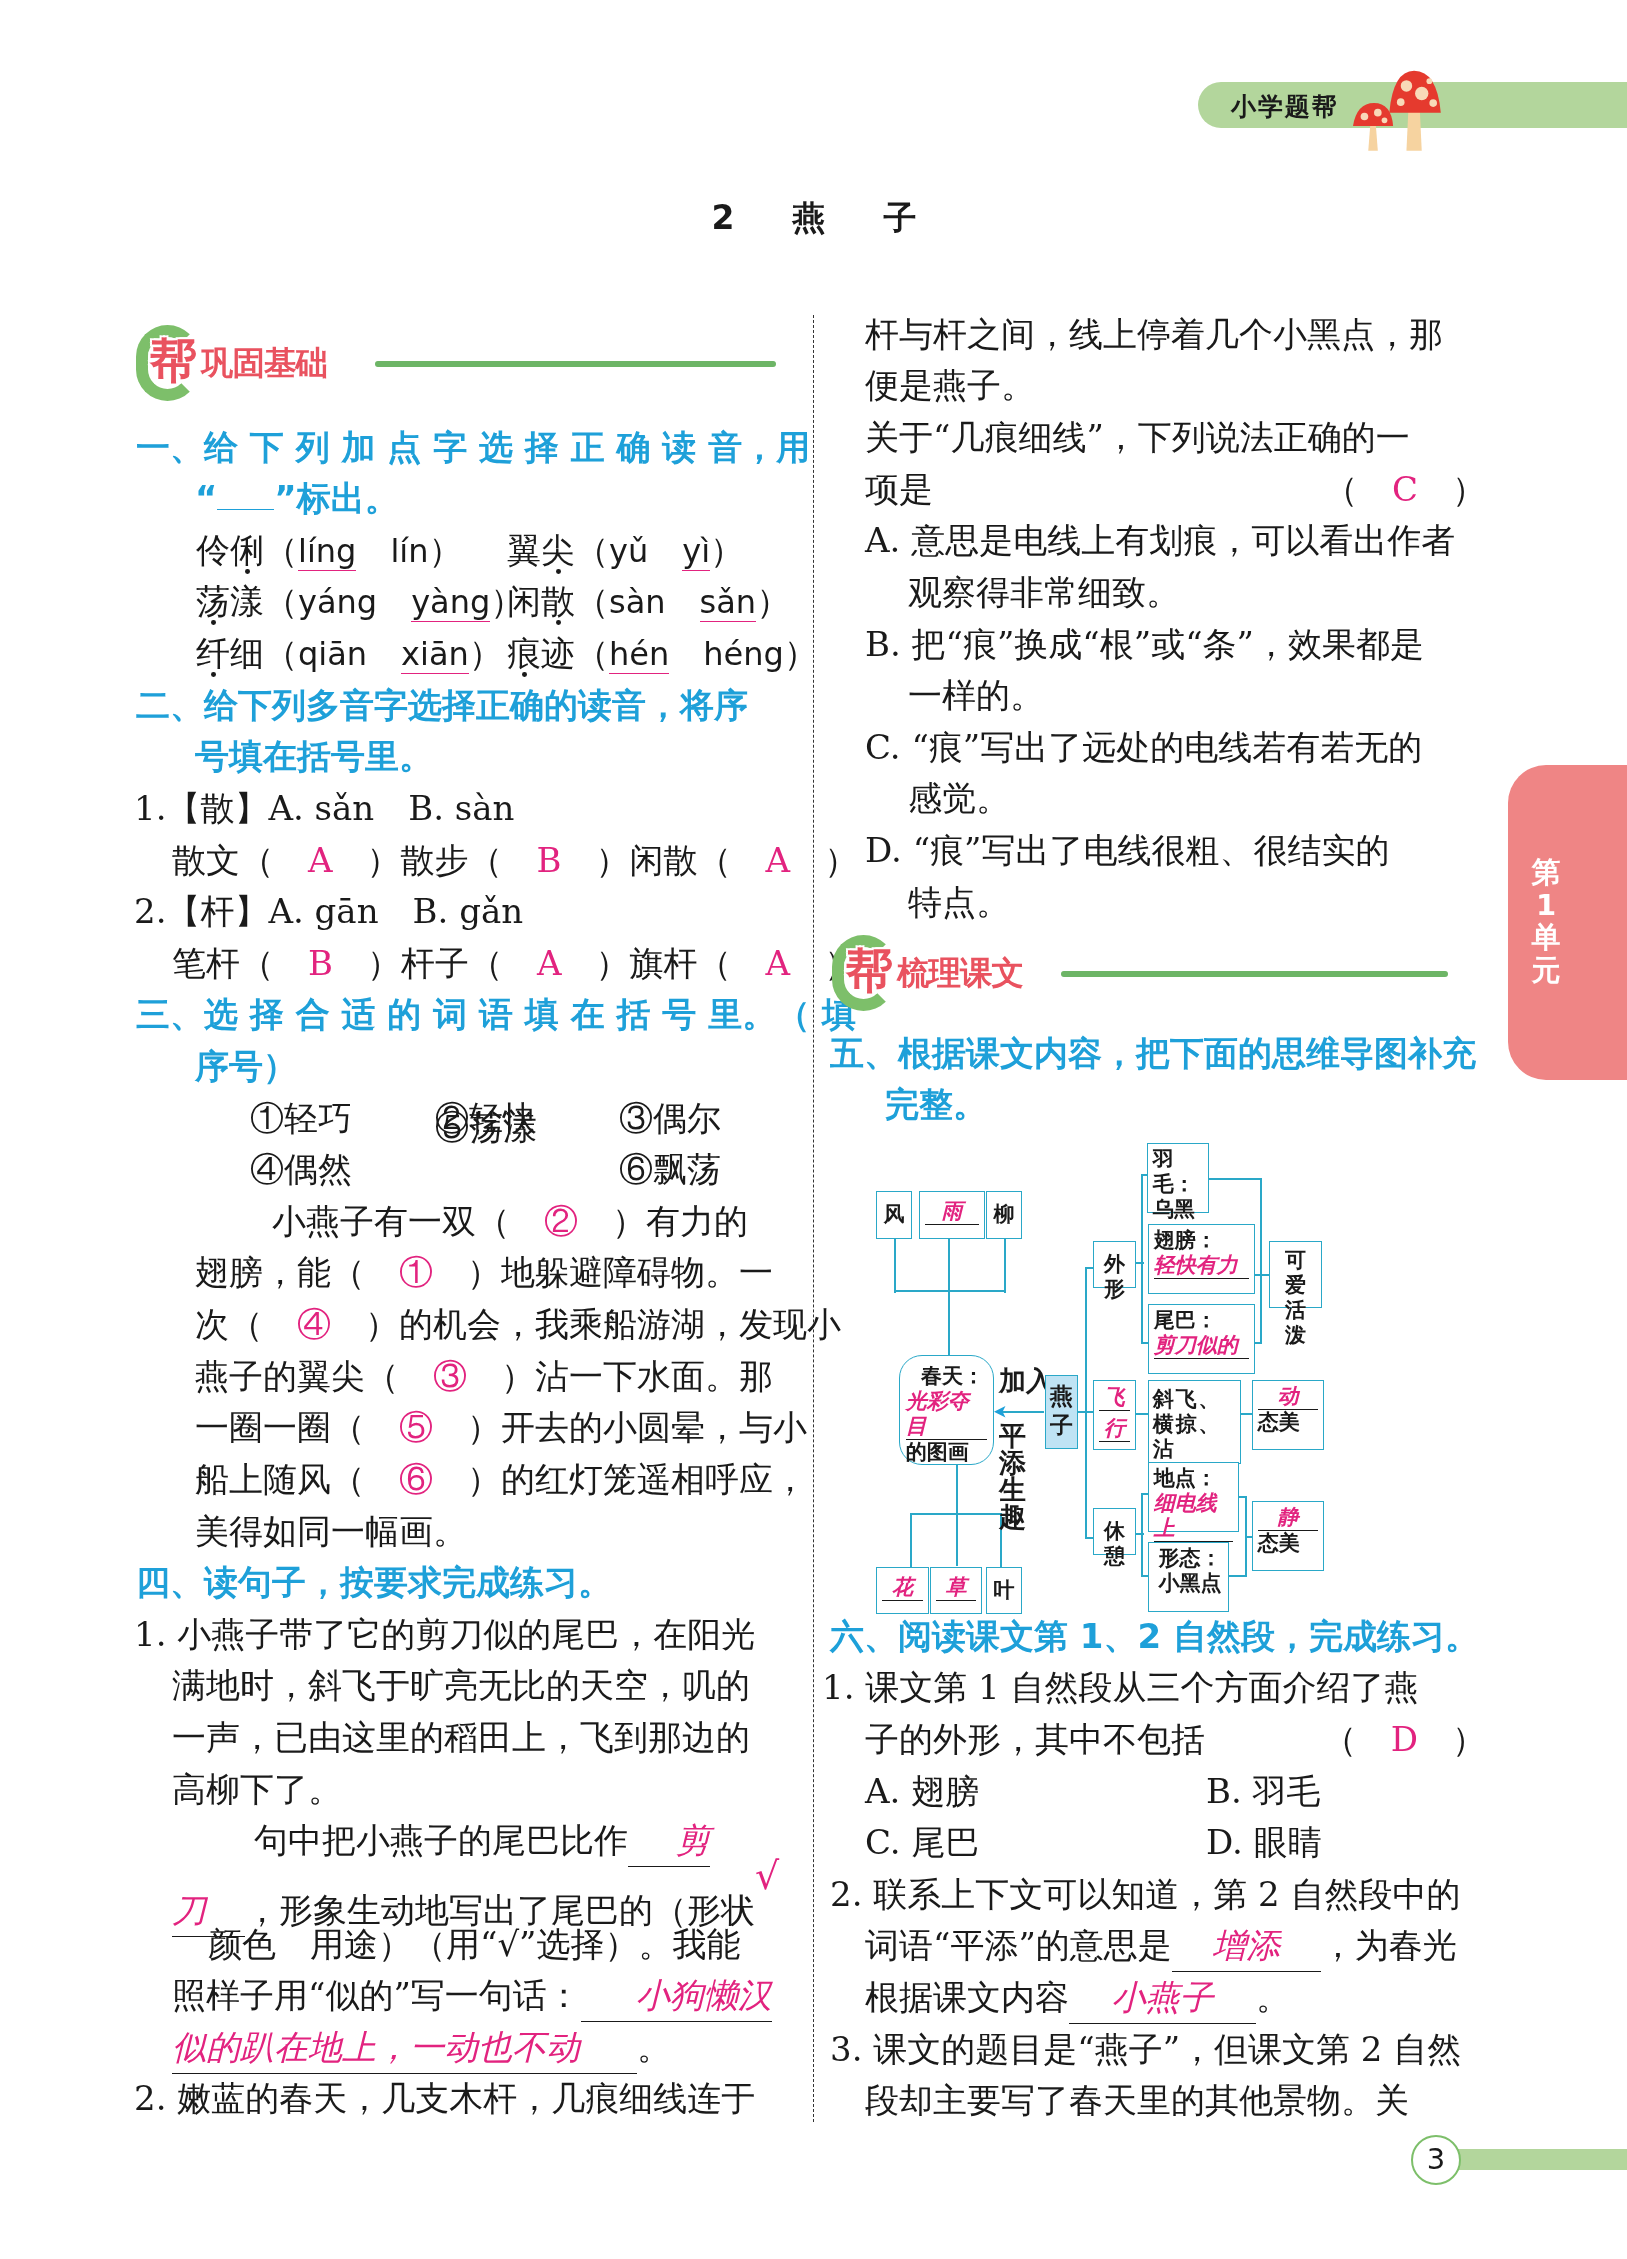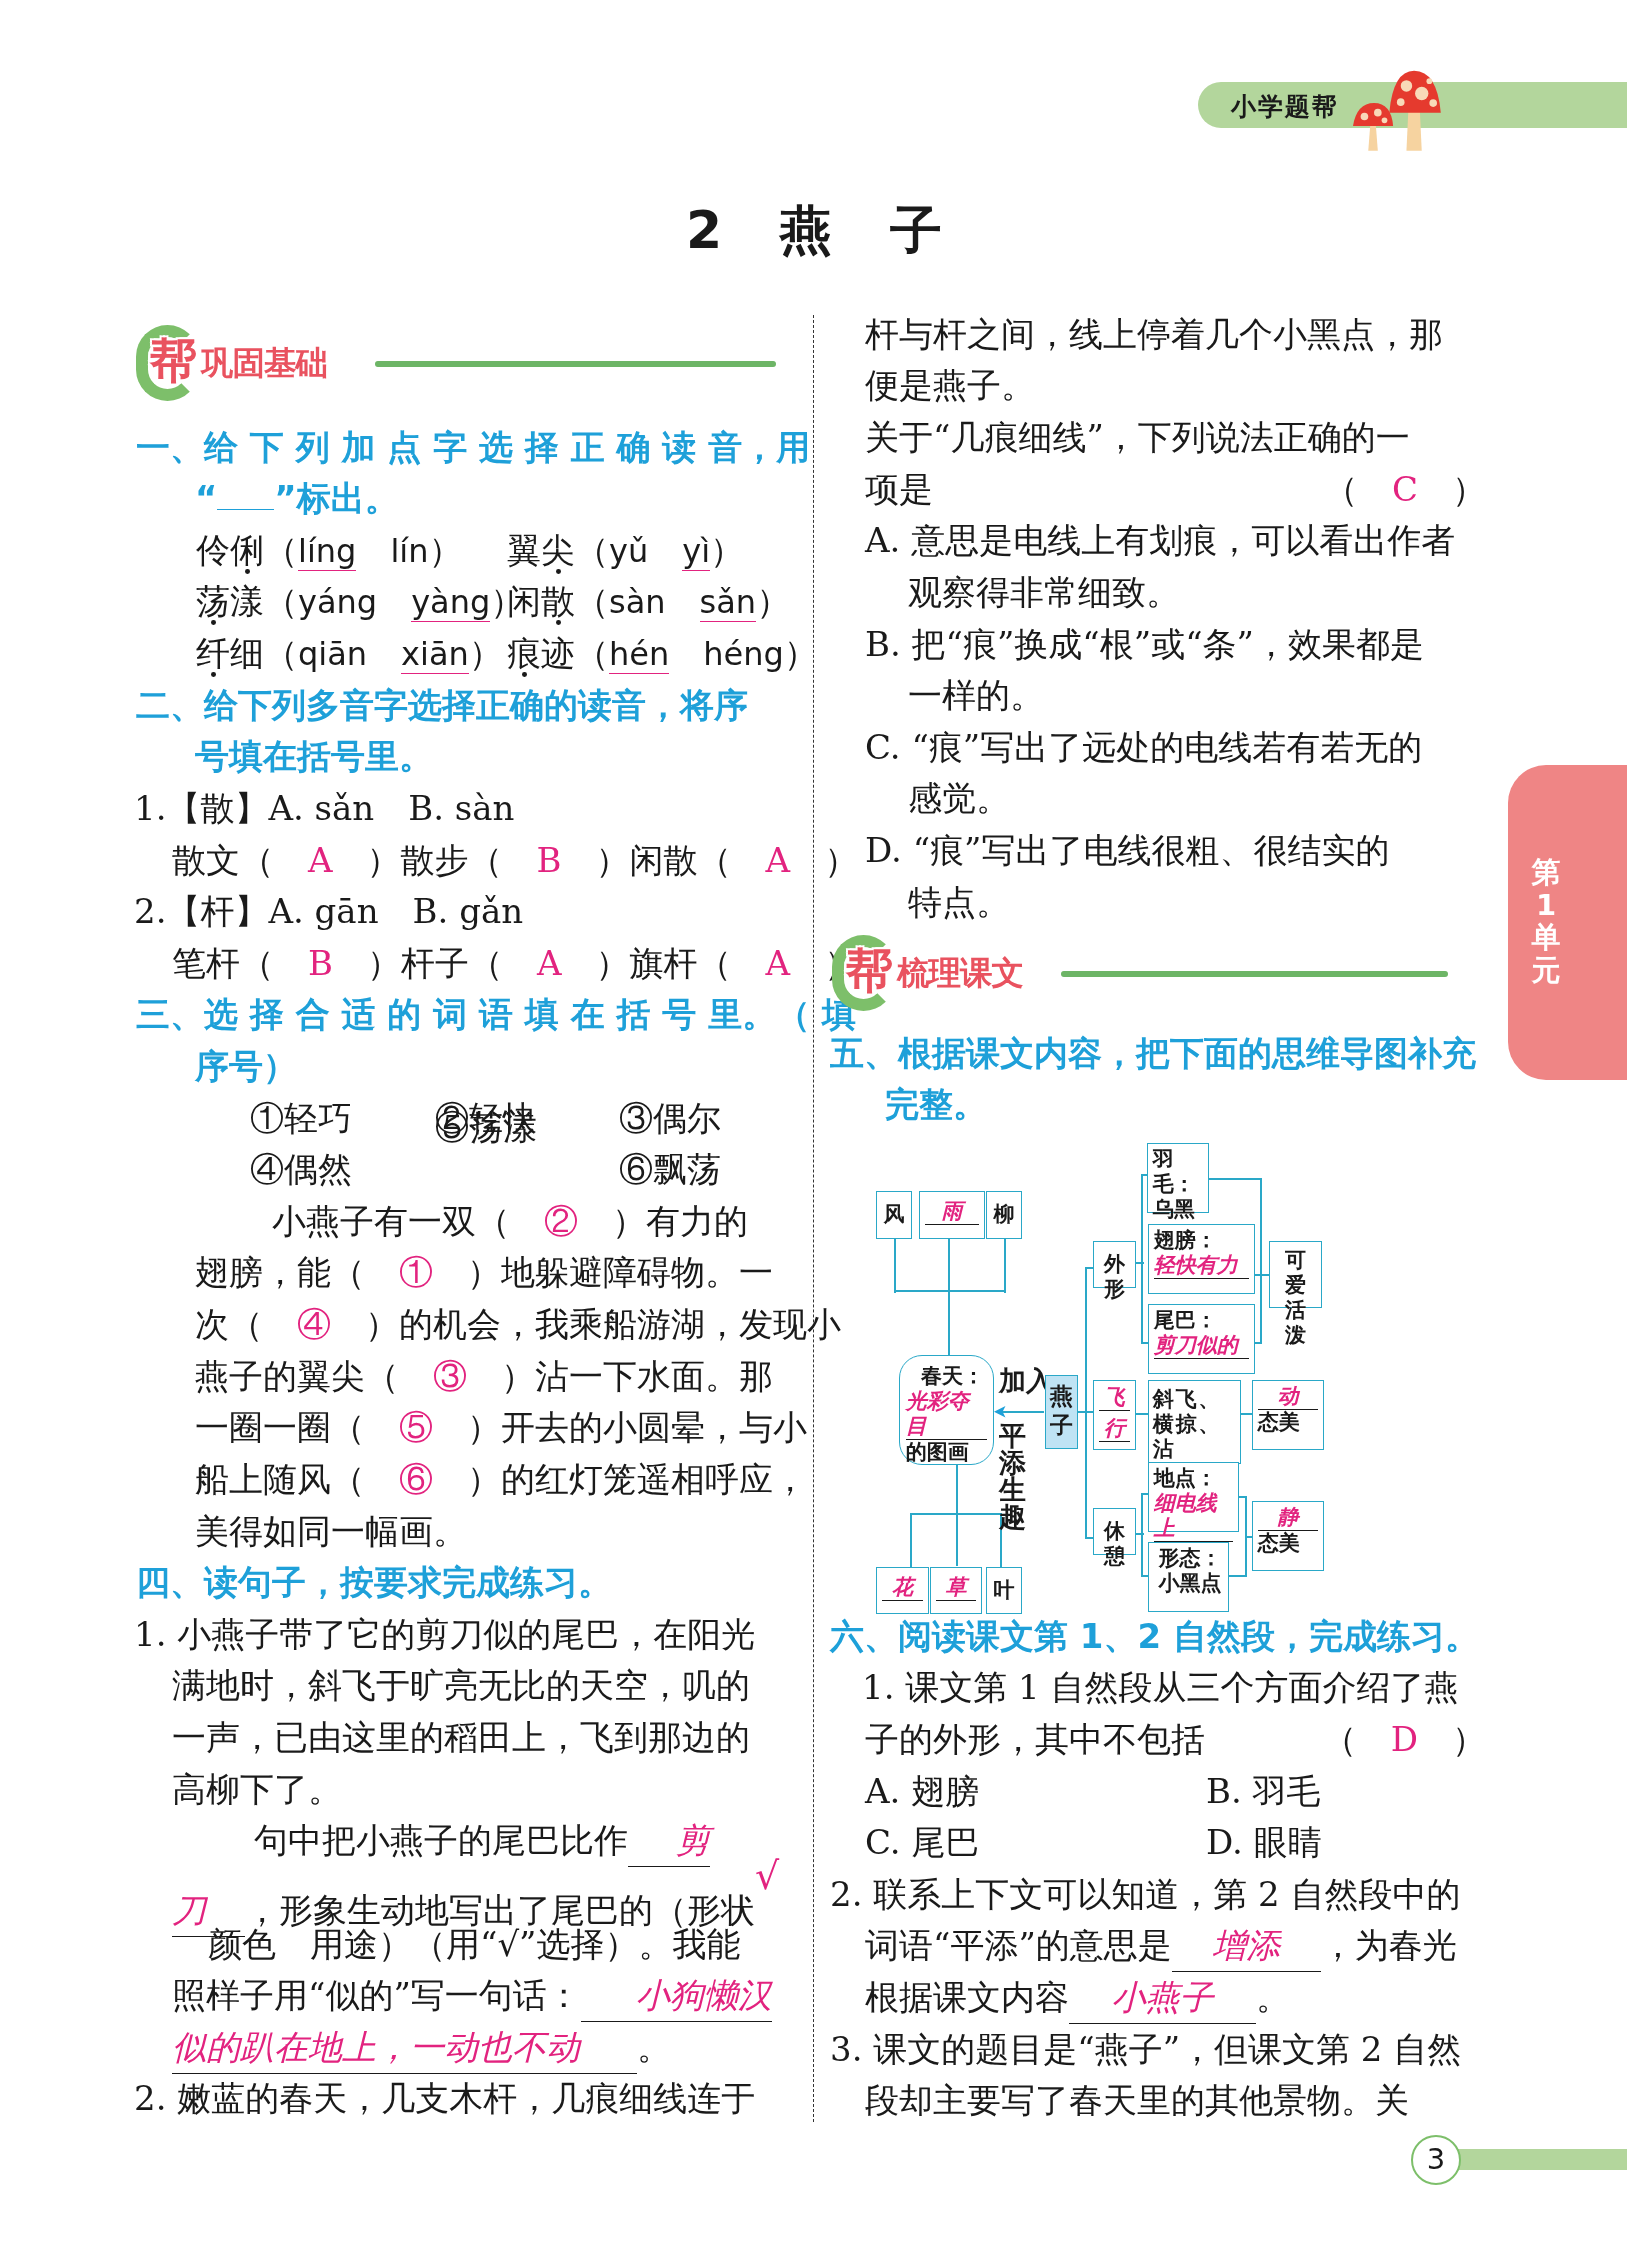--- a/index.html
+++ b/index.html
@@ -7,21 +7,21 @@
   body { position: relative; font-family: "DejaVu Serif", "Liberation Serif", serif; color: #1a1a1a; }
 
   .abs { position: absolute; }
 
   
   .brand-bar { left: 1198px; top: 82px; width: 430px; height: 46px; background: #b3d69c; border-radius: 23px 0 0 23px; }
   .brand-text { left: 1231px; top: 90px; font-size: 25px; font-weight: bold; color: #1a1a1a; font-family: "DejaVu Sans", sans-serif; letter-spacing: 1.9px; }
   .mushroom { position: absolute; }
 
   
-  .page-title { left: 0; width: 1628px; top: 196px; text-align: center; font-size: 52px; font-weight: bold; font-family: "DejaVu Sans", sans-serif; letter-spacing: 0; }
+  .page-title { left: 0; width: 1628px; top: 196px; text-align: center; font-size: 33px; font-weight: bold; font-family: "DejaVu Sans", sans-serif; letter-spacing: 0; }
   .page-title span { display: inline-block; margin: 0 29px; }
 
   
   .banner { position: absolute; height: 76px; }
   .banner .circle { position: absolute; left: 0; top: 0; width: 63px; height: 76px; border-radius: 38px; border: 12.4px solid #7dbf6a; border-right-color: transparent; }
   .banner .bang { position: absolute; left: 13.4px; top: 3.8px; font-size: 48px; font-weight: bold; color: #e9525f; font-family: "DejaVu Sans", sans-serif; text-shadow: 1.9px 1.9px 0 #fff, -1.9px -1.9px 0 #fff, 1.9px -1.9px 0 #fff, -1.9px 1.9px 0 #fff; }
   .banner .btext { position: absolute; left: 65px; top: 17px; font-size: 32.5px; font-weight: bold; color: #e9525f; font-family: "DejaVu Sans", sans-serif; letter-spacing: -1px; }
   .banner .bline { position: absolute; top: 36px; height: 5.7px; background: #6db566; border-radius: 2.9px; }
 
   
@@ -277,21 +277,21 @@
   <div class="mm c" style="left:876px; top:1567px; width:53px; height:47px;">
       <span class="m ul" style="margin-top:3.8px;">花</span>
     </div>
   <div class="mm c" style="left:930px; top:1567px; width:52px; height:47px;">
       <span class="m ul" style="margin-top:3.8px;">草</span>
     </div>
   <div class="mm c" style="left:986px; top:1567px; width:36px; height:47px; padding-top:9.6px;">叶</div>
 </div>
 
 <div class="qh" style="left:830px; top:1610px;">六、阅读课文第 1、2 自然段，完成练习。</div>
-<div class="ln" style="left:862px; top:1661px;">1. 课文第 1 自然段从三个方面介绍了燕</div>
+<div class="ln" style="left:822px; top:1661px;">1. 课文第 1 自然段从三个方面介绍了燕</div>
 <div class="ln" style="left:865px; top:1713px; width:621px;"><span>子的外形，其中不包括</span><span style="position:absolute; right:0;">（　<span class="ans">D</span>　）</span></div>
 <div class="ln" style="left:865px; top:1765px;">A. 翅膀</div>
 <div class="ln" style="left:1206px; top:1765px;">B. 羽毛</div>
 <div class="ln" style="left:865px; top:1816px;">C. 尾巴</div>
 <div class="ln" style="left:1206px; top:1816px;">D. 眼睛</div>
 <div class="ln" style="left:830px; top:1868px;">2. 联系上下文可以知道，第 2 自然段中的</div>
 <div class="ln" style="left:865px; top:1919px;"><span>词语“平添”的意思是</span><span class="blank" style="width:149px;"><span class="hw">增添</span></span><span>，为春光</span></div>
 <div class="ln" style="left:865px; top:1971px;"><span>根据课文内容</span><span class="blank" style="width:187px;"><span class="hw">小燕子</span></span><span>。</span></div>
 <div class="ln" style="left:830px; top:2023px;">3. 课文的题目是“燕子”，但课文第 2 自然</div>
 <div class="ln" style="left:865px; top:2074px;">段却主要写了春天里的其他景物。关</div>

